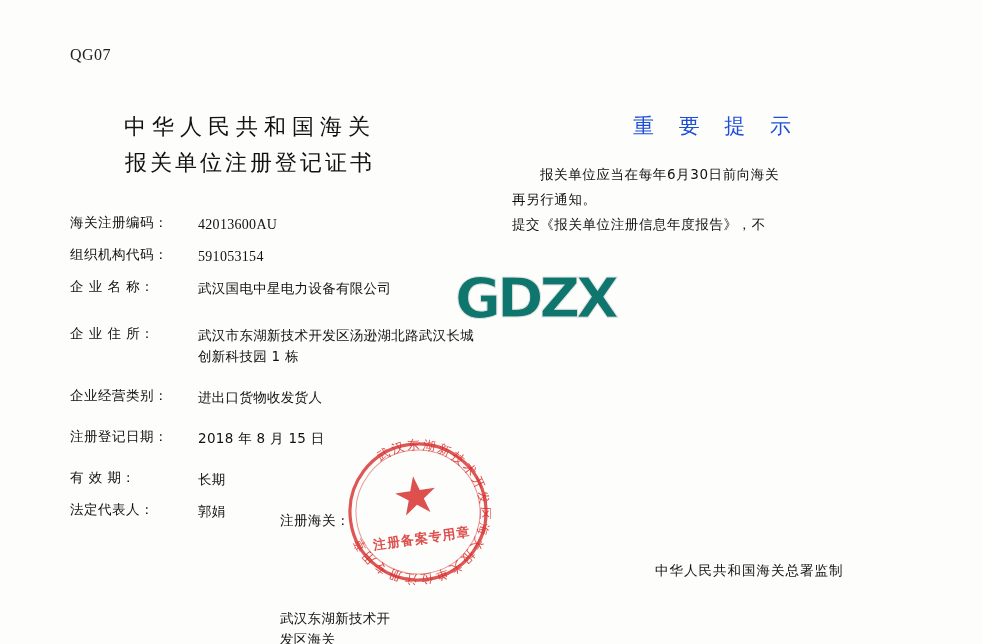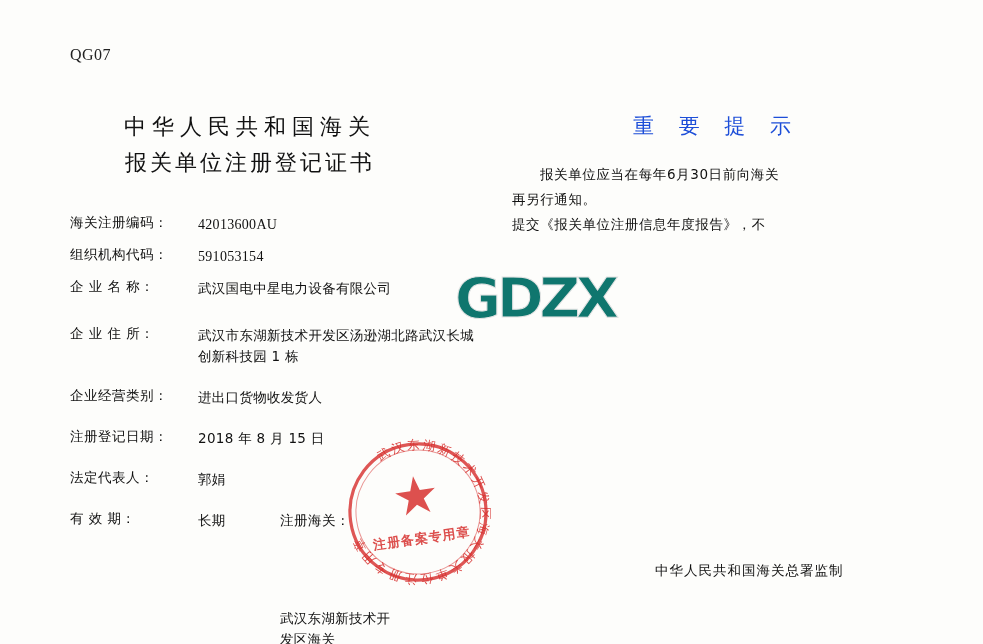--- a/index.html
+++ b/index.html
@@ -231,28 +231,28 @@
     <div class="field-row gap-mid">
       <div class="field-label">企业经营类别：</div>
       <div class="field-value">进出口货物收发货人</div>
     </div>
 
     <div class="field-row gap-mid">
       <div class="field-label">注册登记日期：</div>
       <div class="field-value">2018 年 8 月 15 日</div>
     </div>
 
+    <div class="field-row">
+      <div class="field-label">有 效 期：</div>
+      <div class="field-value">长期</div>
+    </div>
+
     <div class="field-row gap-mid">
       <div class="field-label">法定代表人：</div>
       <div class="field-value">郭娟</div>
-    </div>
-
-    <div class="field-row">
-      <div class="field-label">有 效 期：</div>
-      <div class="field-value">长期</div>
     </div>
 
   </div>
 
   <div class="bottom-fields">
 
     <div class="field-row">
       <div class="field-label">注册海关：</div>
       <div class="field-value">
         <span class="v-line">武汉东湖新技术开</span>

